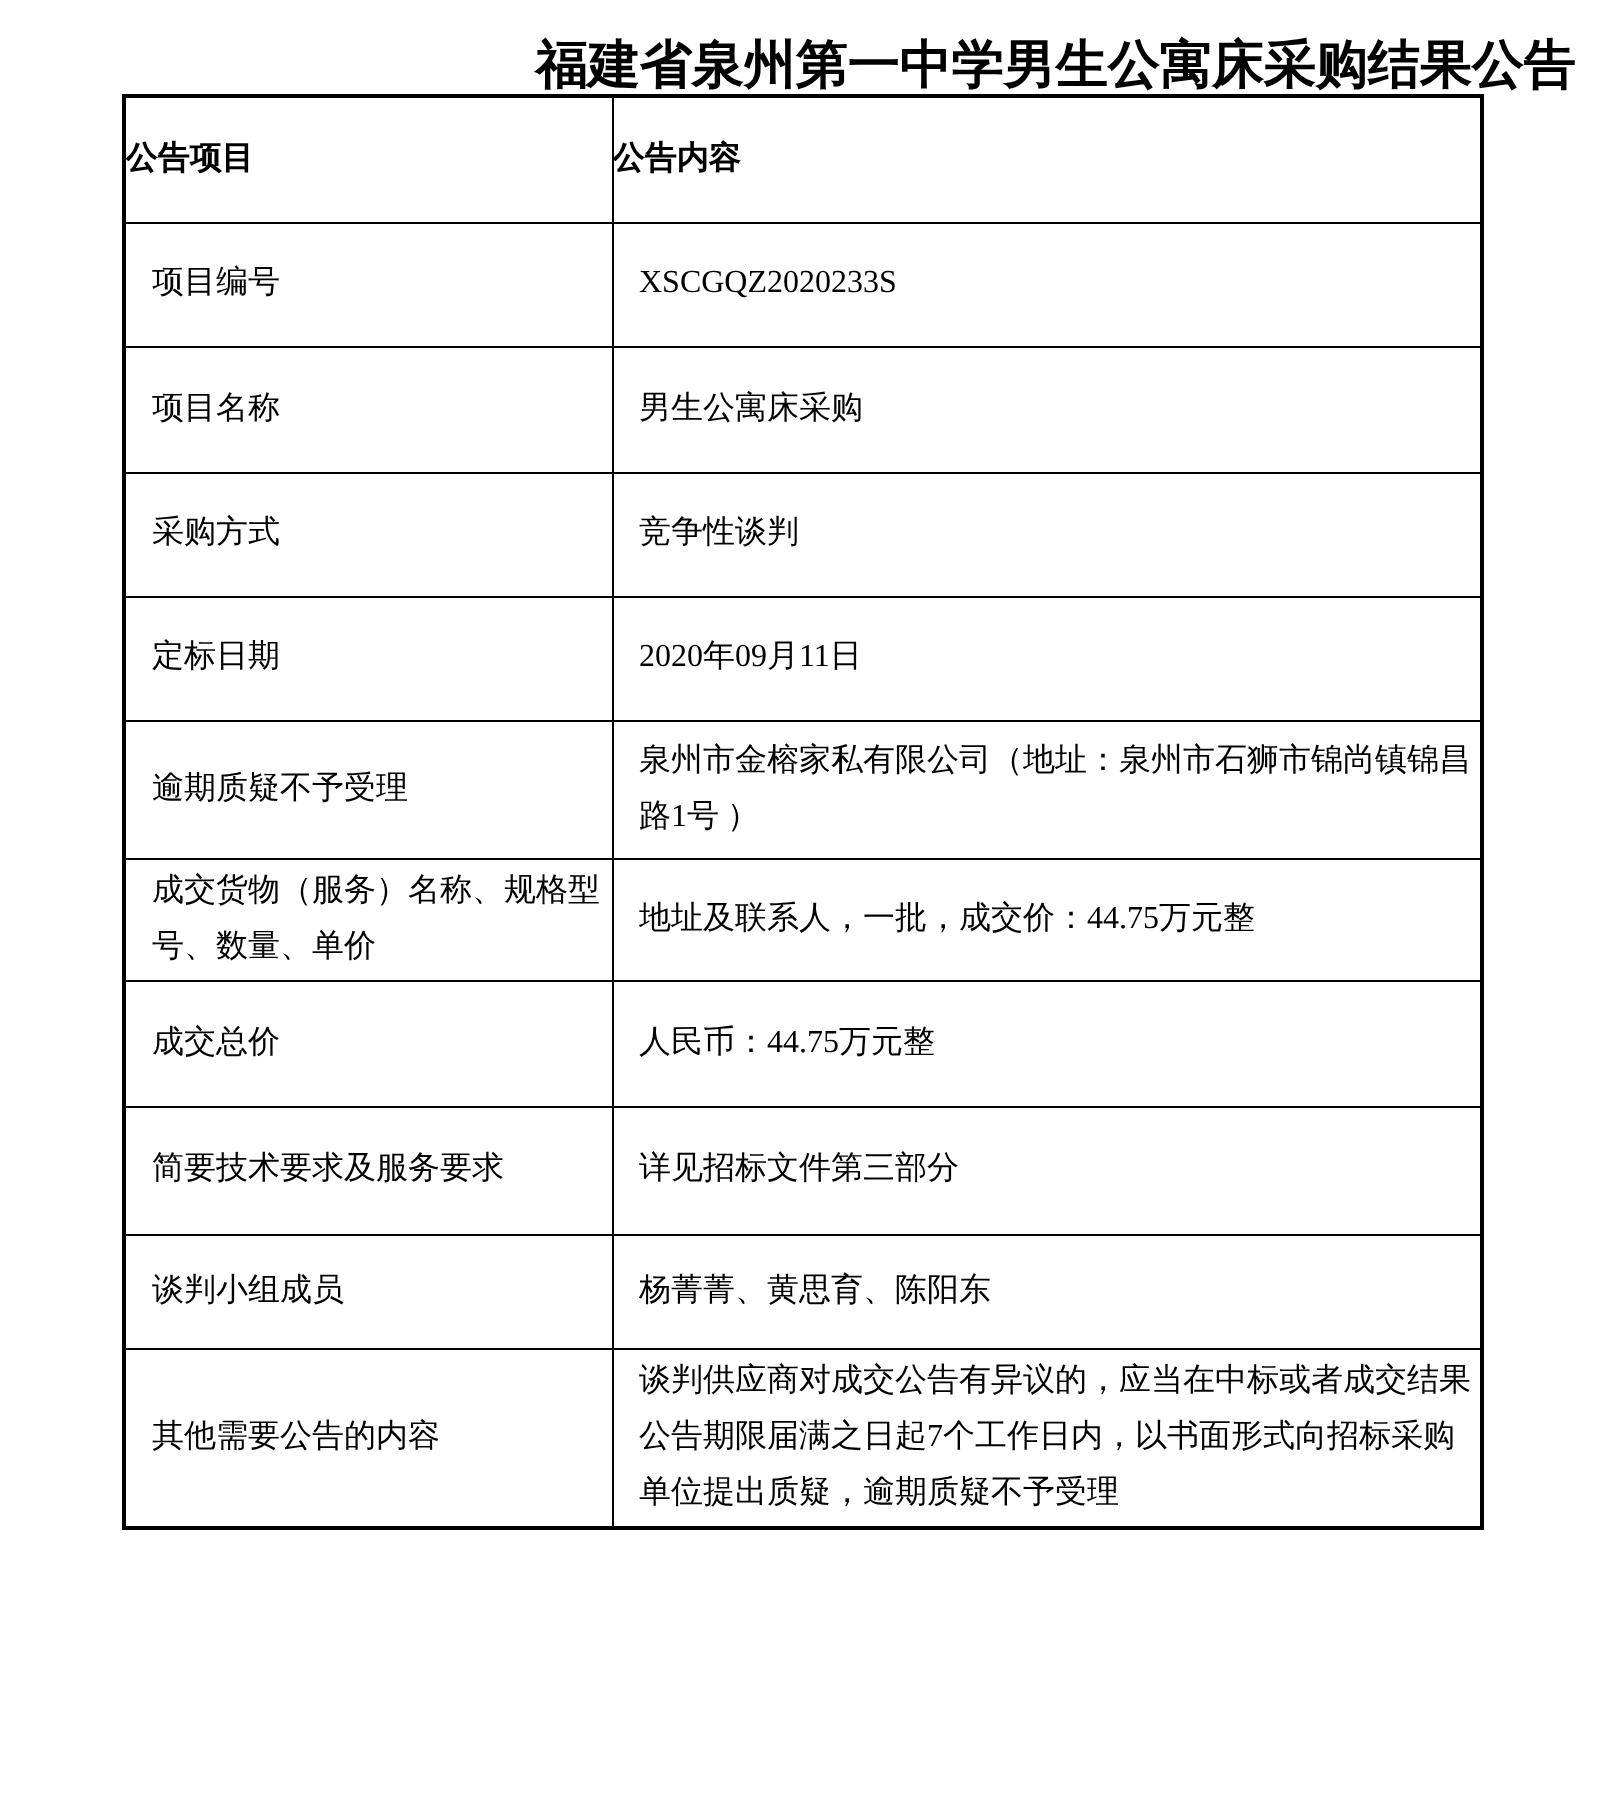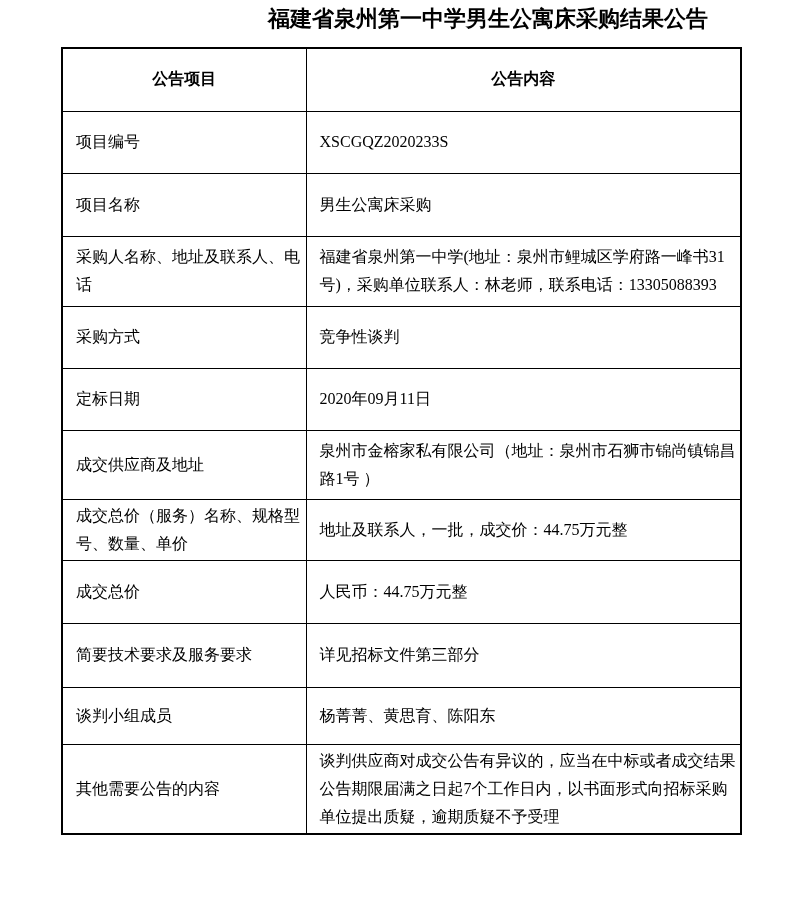--- a/index.html
+++ b/index.html
@@ -10,22 +10,22 @@
     height: 903px;
   }
   body {
     position: relative;
     font-family: "Liberation Serif", serif;
     color: #000000;
   }
   .page-title {
     position: absolute;
     left: 268px;
-    top: 3px;
-    font-size: 22px;
+    top: 17px;
+    font-size: 26px;
     line-height: 32px;
     font-weight: bold;
     white-space: nowrap;
   }
   table.announcement {
     position: absolute;
     left: 61px;
     top: 47px;
     width: 679px;
     border-collapse: collapse;
@@ -33,21 +33,21 @@
     border: 2px solid #000000;
   }
   th, td {
     border: 1px solid #000000;
     vertical-align: middle;
     font-size: 16px;
     overflow: hidden;
   }
   th {
     font-weight: bold;
-    text-align: center;
+    text-align: left;
     padding: 0;
   }
   td {
     white-space: pre-line;
     line-height: 28px;
     padding: 2px 2px 2px 13px;
     text-align: left;
   }
   
   tr.hr   { height: 63px; }
@@ -82,41 +82,35 @@
   </thead>
   <tbody>
     <tr class="r0">
       <td>项目编号</td>
       <td>XSCGQZ2020233S</td>
     </tr>
     <tr class="r1">
       <td>项目名称</td>
       <td>男生公寓床采购</td>
     </tr>
-    <tr class="r2">
-      <td>采购人名称、地址及联系人、电
-话</td>
-      <td>福建省泉州第一中学(地址：泉州市鲤城区学府路一峰书31
-号)，采购单位联系人：林老师，联系电话：13305088393</td>
-    </tr>
     <tr class="r4">
       <td>采购方式</td>
       <td>竞争性谈判</td>
     </tr>
     <tr class="r5">
       <td>定标日期</td>
       <td>2020年09月11日</td>
     </tr>
     <tr class="r6">
-      <td>成交供应商及地址</td>
+      <td>逾期质疑不予受理</td>
       <td>泉州市金榕家私有限公司（地址：泉州市石狮市锦尚镇锦昌
 路1号 ）</td>
     </tr>
     <tr class="r7">
-      <td>成交总价（服务）名称、规格型
+      <td>成交货物（服务）名称、规格型
 号、数量、单价</td>
       <td>地址及联系人，一批，成交价：44.75万元整</td>
     </tr>
     <tr class="r8">
       <td>成交总价</td>
       <td>人民币：44.75万元整</td>
     </tr>
     <tr class="r9">
       <td>简要技术要求及服务要求</td>
       <td>详见招标文件第三部分</td>

